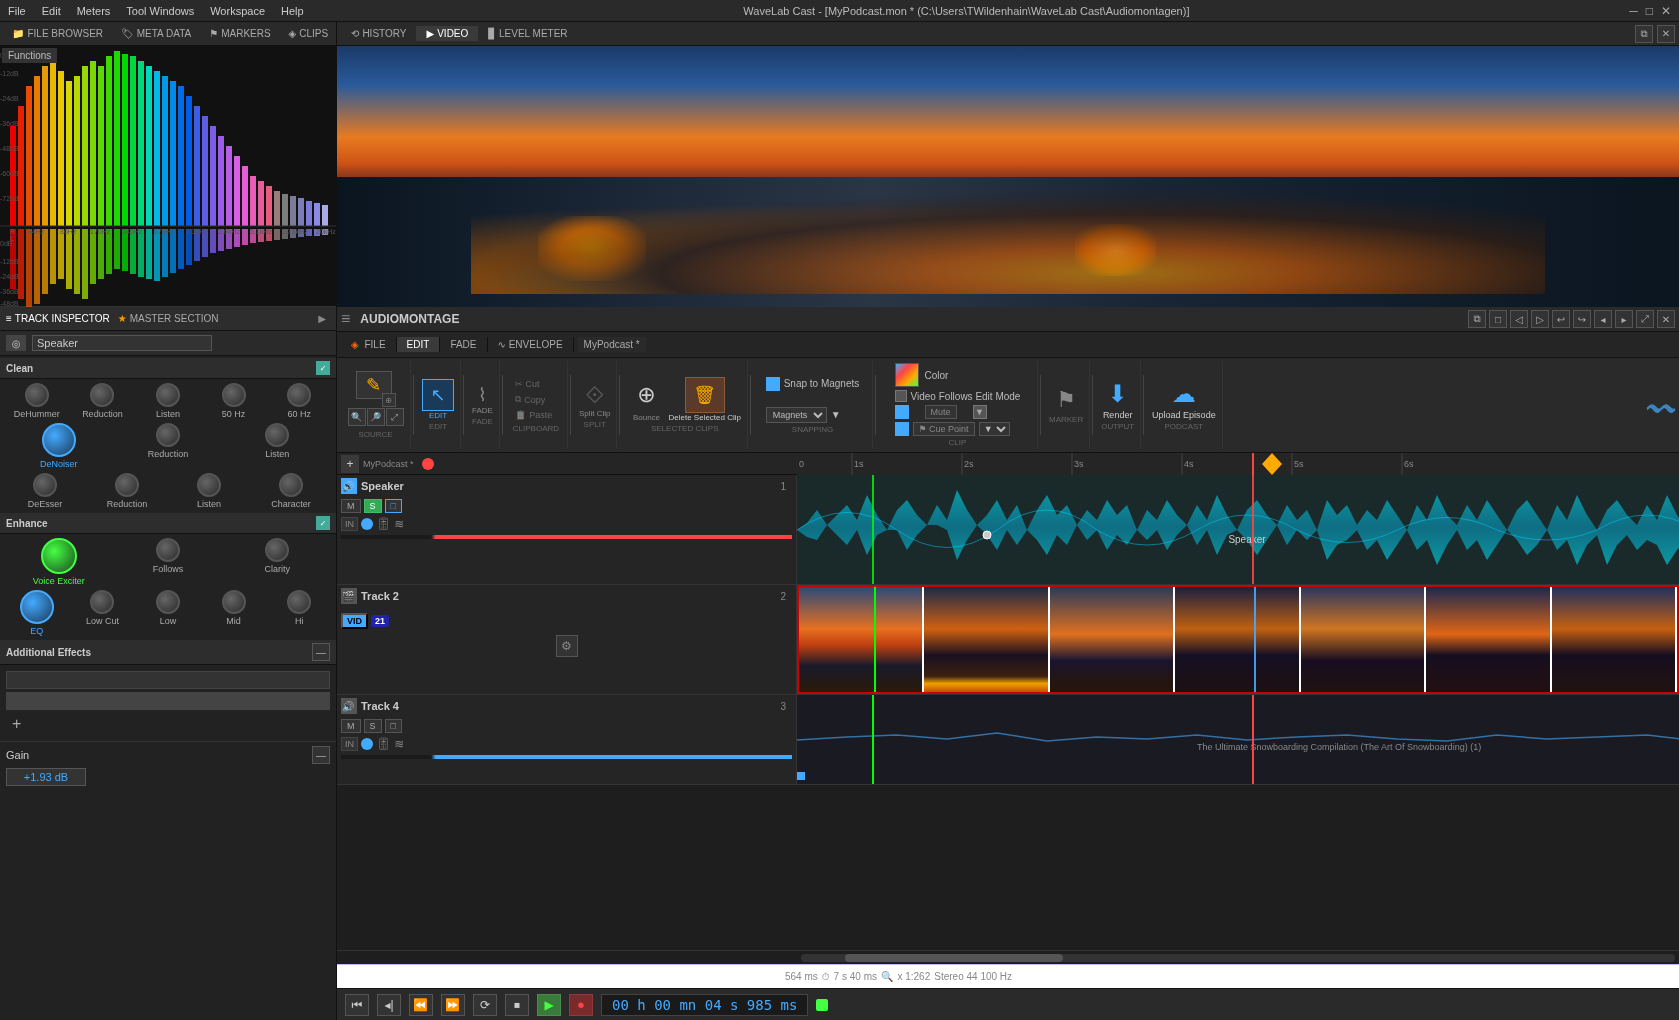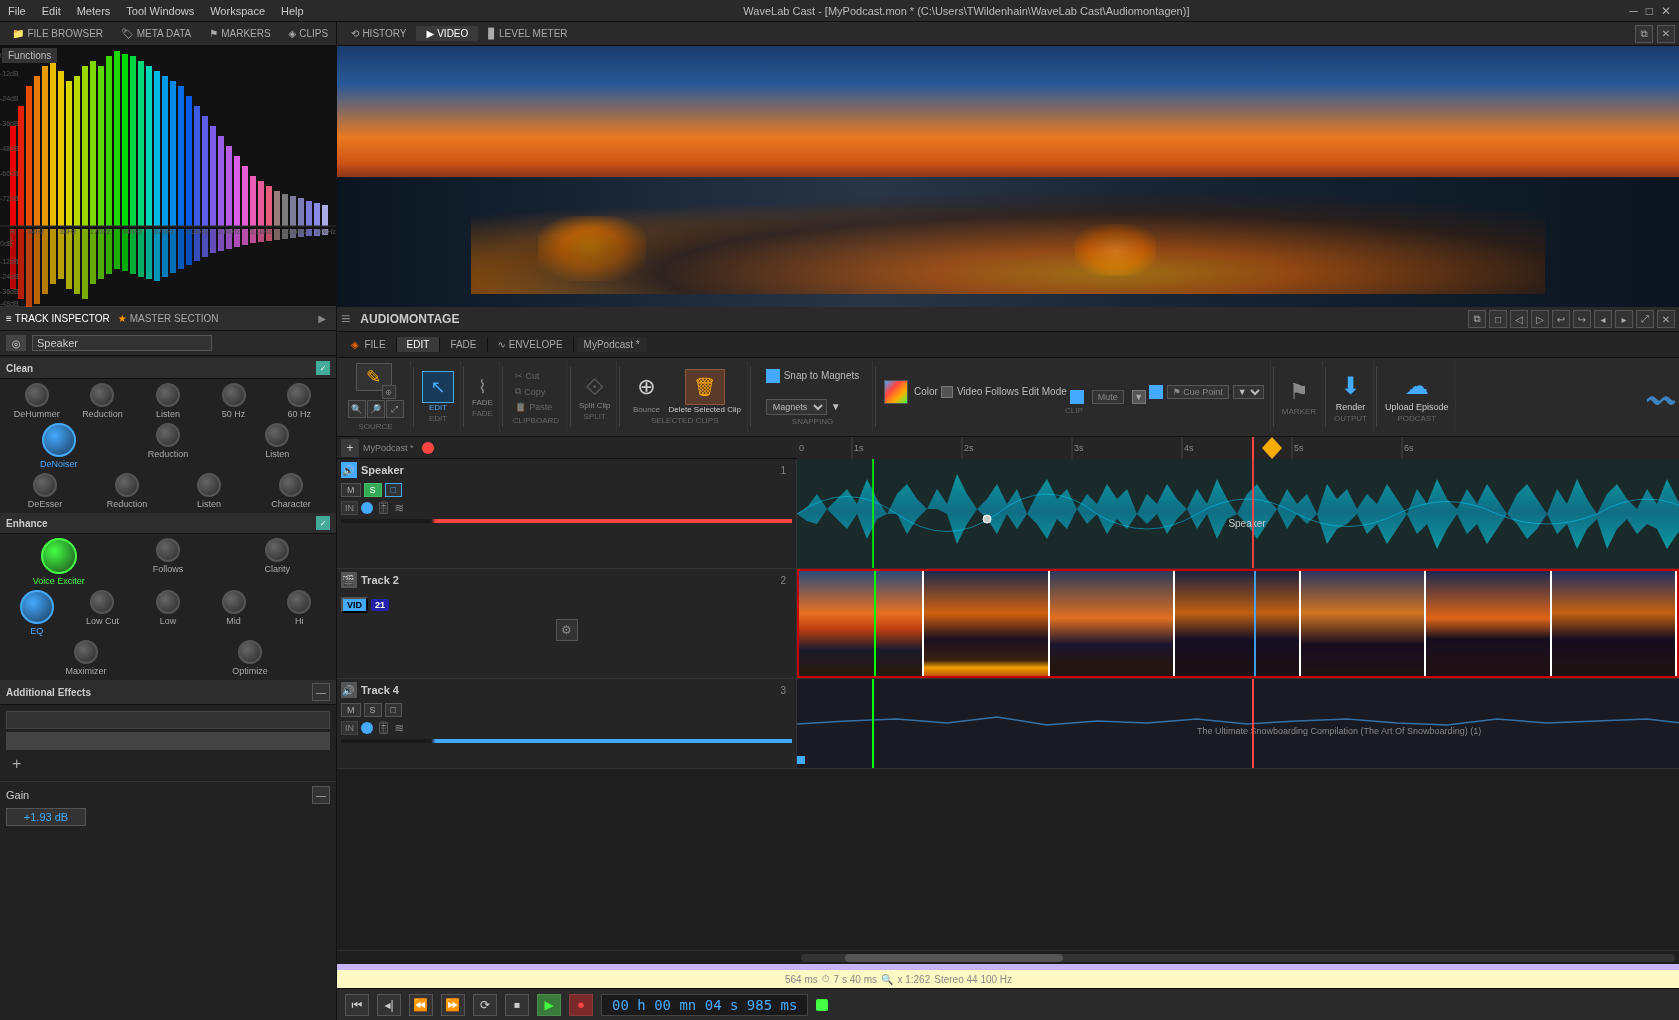--- a/index.html
+++ b/index.html
@@ -126,21 +126,21 @@
     .track-controls-extra { display: flex; align-items: center; gap: 3px; padding: 2px 4px; }
     .ctrl-small { font-size: 9px; color: #888; padding: 1px 3px; background: #333; border: 1px solid #444; cursor: pointer; }
 
     
     .track-waveform { flex: 1; position: relative; overflow: hidden; cursor: pointer; }
 
     
     .speaker-waveform { background: #1a2a2a; }
 
     
-    #status-bar { height: 24px; background: #fef9c3; border-top: 6px solid #c4b5fd; display: flex; align-items: center; padding: 0 8px; gap: 16px; font-size: 10px; color: #888; }
+    #status-bar { height: 24px; background: #ffffff; border-top: 1px solid #c4b5fd; display: flex; align-items: center; padding: 0 8px; gap: 16px; font-size: 10px; color: #888; }
     #transport-bar { height: 32px; background: #2a2a2a; border-top: 1px solid #111; display: flex; align-items: center; padding: 0 8px; gap: 8px; }
     .transport-btn { background: #333; border: 1px solid #555; color: #ccc; width: 24px; height: 22px; display: flex; align-items: center; justify-content: center; cursor: pointer; font-size: 12px; }
     .transport-btn.play { background: #3a7a3a; border-color: #4b8b4b; color: #4f4; }
     .transport-btn.record { background: #7a2a2a; border-color: #8b3b3b; color: #f44; }
     #timecode { background: #1a1a1a; border: 1px solid #444; padding: 2px 10px; color: #4af; font-size: 14px; font-family: monospace; }
     .status-indicator { width: 12px; height: 12px; background: #4f4; border-radius: 2px; }
 
     
     .video-strip { display: flex; height: 100%; overflow: hidden; position: absolute; left: 0; right: 0; top: 0; bottom: 0; }
     .video-frame { flex: 1; border-right: 2px solid #fff; position: relative; overflow: hidden; }
@@ -490,30 +490,20 @@
           <div class="plugin-item">
             <div class="round-knob small"></div>
             <span class="plugin-label">Mid</span>
           </div>
           <div class="plugin-item">
             <div class="round-knob small"></div>
             <span class="plugin-label">Hi</span>
           </div>
         </div>
 
-        <div style="display: grid; grid-template-columns: repeat(2, 1fr); gap: 4px; margin-bottom: 4px;">
-          <div class="plugin-item">
-            <div class="round-knob small"></div>
-            <span class="plugin-label">Maximizer</span>
-          </div>
-          <div class="plugin-item">
-            <div class="round-knob small"></div>
-            <span class="plugin-label">Optimize</span>
-          </div>
-        </div>
       </div>
 
       <div class="section-header">
         <span>Additional Effects</span>
         <button class="toolbar-mini-btn">—</button>
       </div>
       <div class="add-effects">
         <div class="effects-bar"></div>
         <div class="effects-bar" style="background:#444;"></div>
         <button class="add-btn">+</button>
@@ -703,30 +693,30 @@
               </select>
               <span>▼</span>
             </div>
           </div>
           <span class="toolbar-group-label">SNAPPING</span>
         </div>
 
         <div class="tb-divider"></div>
 
         <div class="toolbar-group" style="min-width:160px;">
-          <div style="display:flex;gap:3px;">
+          <div style="display:flex;flex-direction:column;gap:3px;">
             <div style="display:flex;align-items:center;gap:6px;">
               <div class="color-swatch" style="width:24px;height:24px;"></div>
               <span style="font-size:10px;color:#bbb;">Color</span>
             </div>
             <div style="display:flex;align-items:center;gap:4px;">
               <div class="checkbox-blue" style="background:#555;border:1px solid #777;width:12px;height:12px;"></div>
               <span style="font-size:10px;color:#bbb;">Video Follows Edit Mode</span>
             </div>
-            <div style="display:flex;align-items:flex-end;gap:8px;">
+            <div style="display:flex;align-items:flex-end;gap:16px;">
               <div style="width:14px;height:14px;background:#4af;border:1px solid #4af;"></div>
               <button class="mute-btn">Mute</button>
               <div style="width:14px;height:14px;background:#555;border:1px solid #777;display:flex;align-items:center;justify-content:center;color:#aaa;font-size:9px;">▼</div>
             </div>
             <div style="display:flex;align-items:center;gap:4px;">
               <div style="width:14px;height:14px;background:#4af;border:1px solid #4af;"></div>
               <button class="cue-btn">
                 ⚑ Cue Point
               </button>
               <select style="background:#333;border:1px solid #555;color:#bbb;font-size:9px;">

